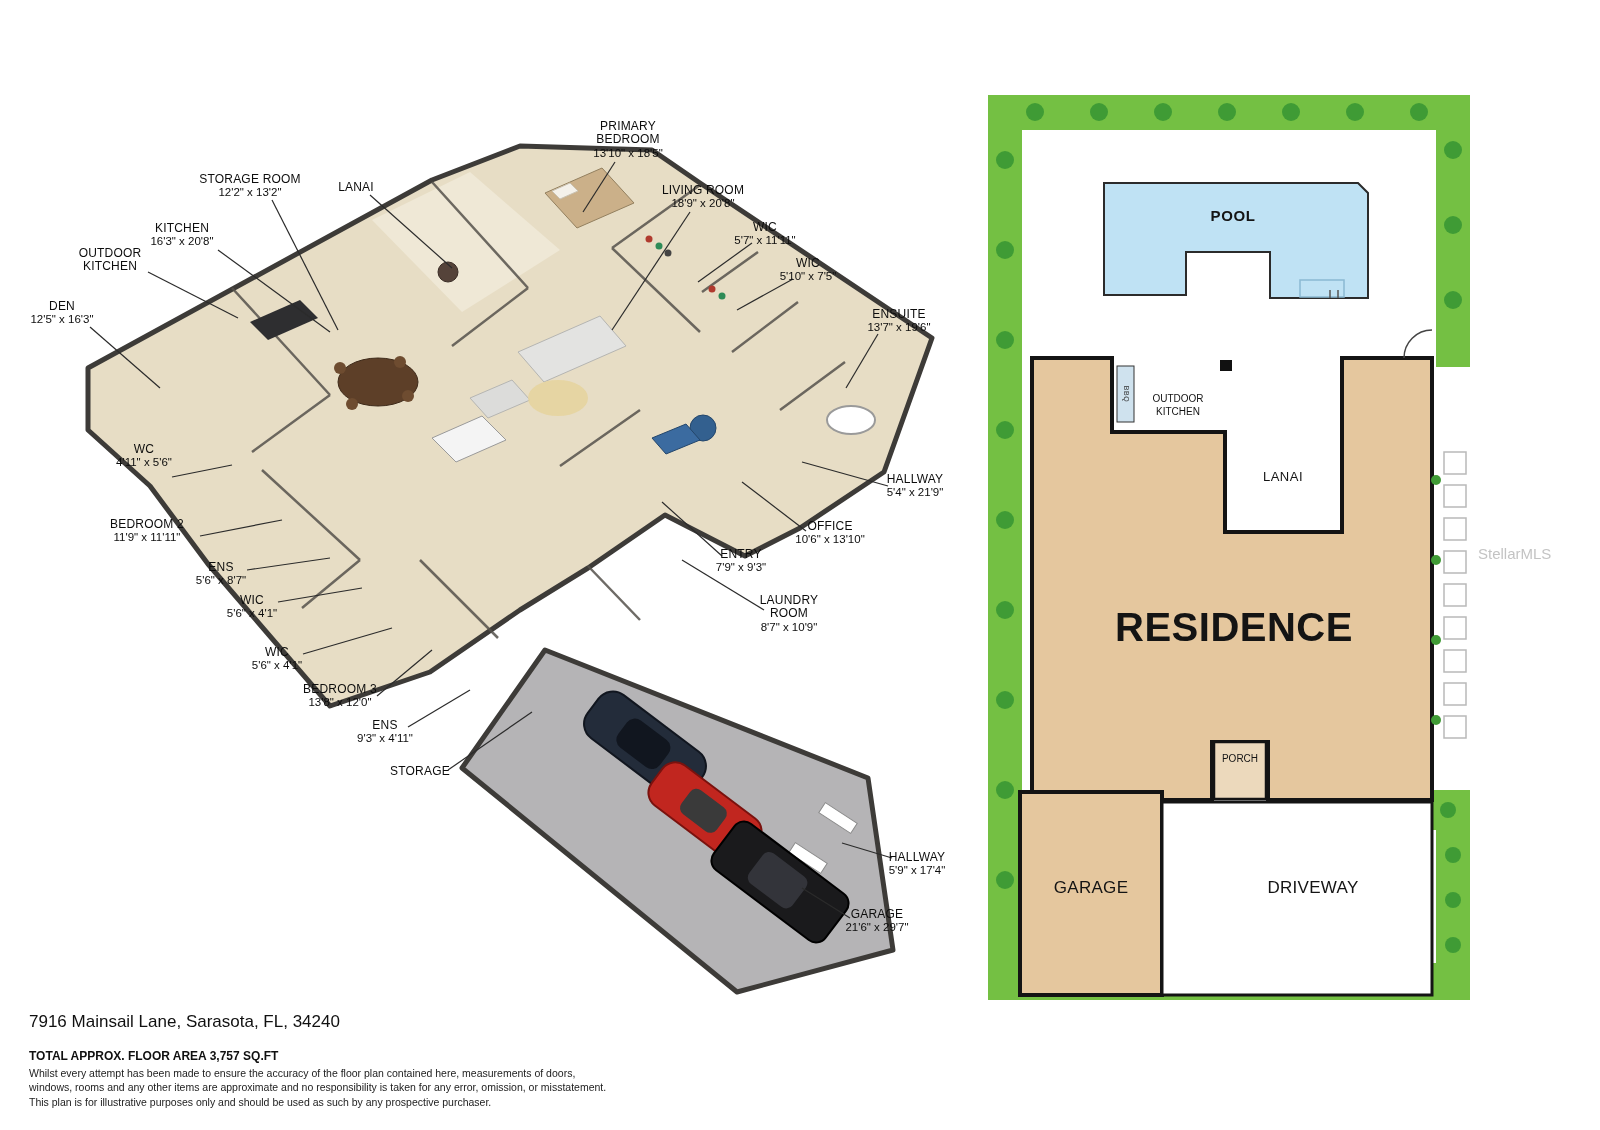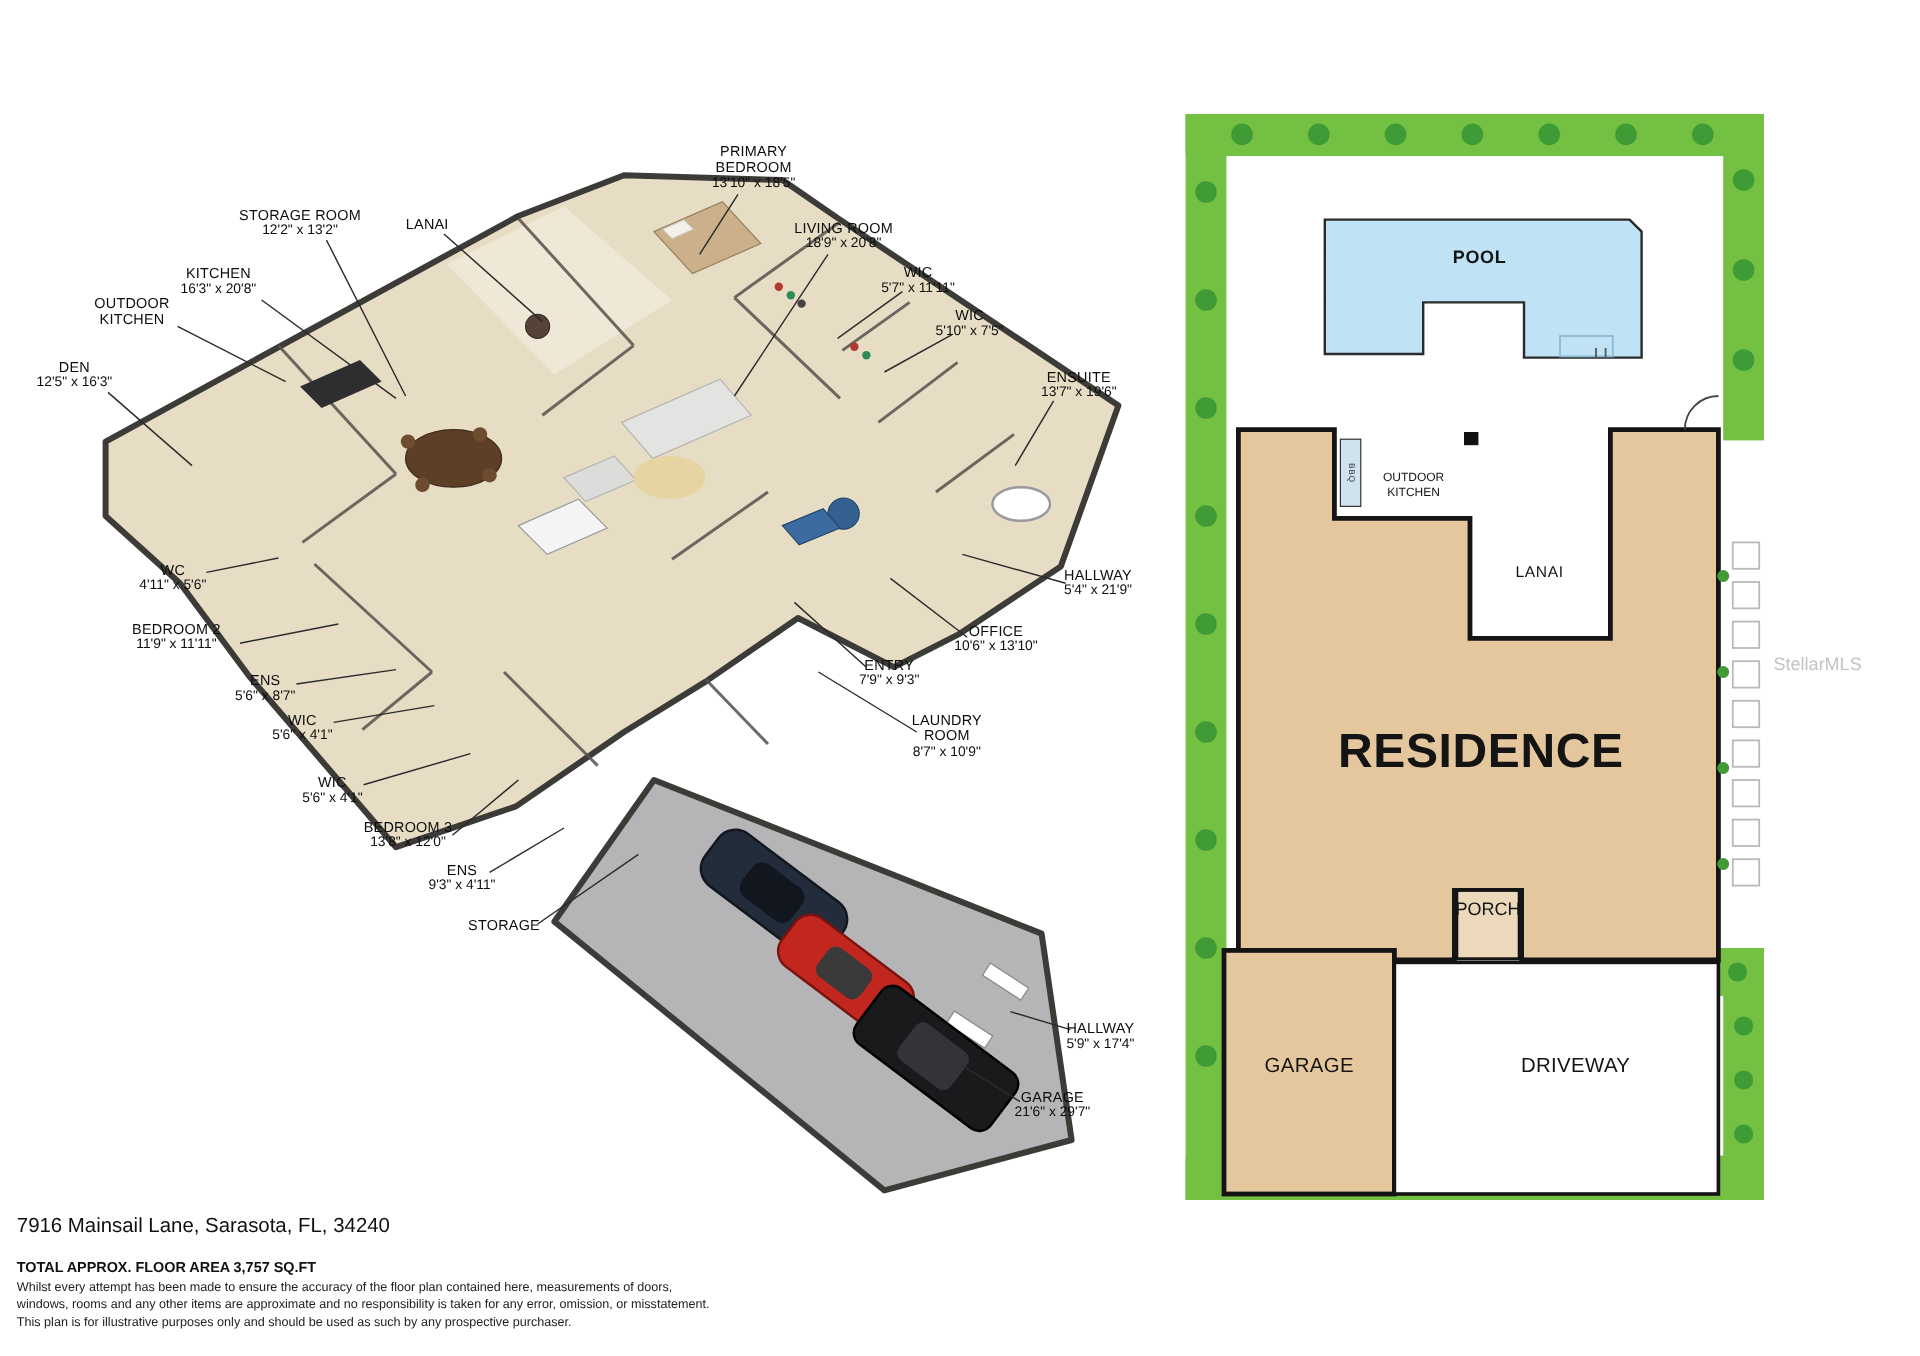--- a/index.html
+++ b/index.html
@@ -10,26 +10,26 @@
   .lbl{position:absolute;transform:translateX(-50%);text-align:center;line-height:1.12;z-index:5;}
   .lname{display:block;font-size:12px;letter-spacing:.2px;white-space:pre-line;color:#0d0d0d;}
   .ldims{display:block;font-size:11.5px;color:#0d0d0d;}
   
   .site-label{position:absolute;transform:translate(-50%,-50%);text-align:center;z-index:6;color:#141414;}
   .sl-pool{font-size:15px;letter-spacing:.6px;font-weight:bold;}
   .sl-ok{font-size:10px;line-height:1.25;white-space:pre-line;}
   .sl-bbq{font-size:7px;transform:translate(-50%,-50%) rotate(90deg);letter-spacing:.5px;color:#333;}
   .sl-lanai{font-size:13px;letter-spacing:.5px;}
   .sl-res{font-size:40px;font-weight:700;letter-spacing:.5px;}
-  .sl-porch{font-size:15px;}
+  .sl-porch{font-size:10px;}
   .sl-big{font-size:17px;letter-spacing:.3px;}
   
   .watermark{position:absolute;left:1478px;top:545px;font-size:15px;color:rgba(185,185,185,.85);z-index:7;}
   
-  .footer{position:absolute;left:14px;top:1012px;width:760px;z-index:5;}
+  .footer{position:absolute;left:29px;top:1012px;width:760px;z-index:5;}
   .addr{font-size:17px;color:#101010;}
   .area{font-size:12px;font-weight:700;margin-top:17px;color:#101010;}
   .disc{font-size:10.5px;line-height:1.38;margin-top:3px;color:#222;white-space:pre-line;}
 </style>
 </head>
 <body>
 
 <div class="page">
 
   <svg style="left:0;top:0" width="960" height="1010" viewBox="0 0 960 1010">
@@ -147,21 +147,21 @@
       <span class="ldims"></span>
     </div>
   <div class="lbl" style="left:62px;top:300px">
       <span class="lname">DEN</span>
       <span class="ldims">12'5" x 16'3"</span>
     </div>
   <div class="lbl" style="left:899px;top:308px">
       <span class="lname">ENSUITE</span>
       <span class="ldims">13'7" x 19'6"</span>
     </div>
-  <div class="lbl" style="left:144px;top:469px">
+  <div class="lbl" style="left:144px;top:443px">
       <span class="lname">WC</span>
       <span class="ldims">4'11" x 5'6"</span>
     </div>
   <div class="lbl" style="left:147px;top:518px">
       <span class="lname">BEDROOM 2</span>
       <span class="ldims">11'9" x 11'11"</span>
     </div>
   <div class="lbl" style="left:221px;top:561px">
       <span class="lname">ENS</span>
       <span class="ldims">5'6" x 8'7"</span>

